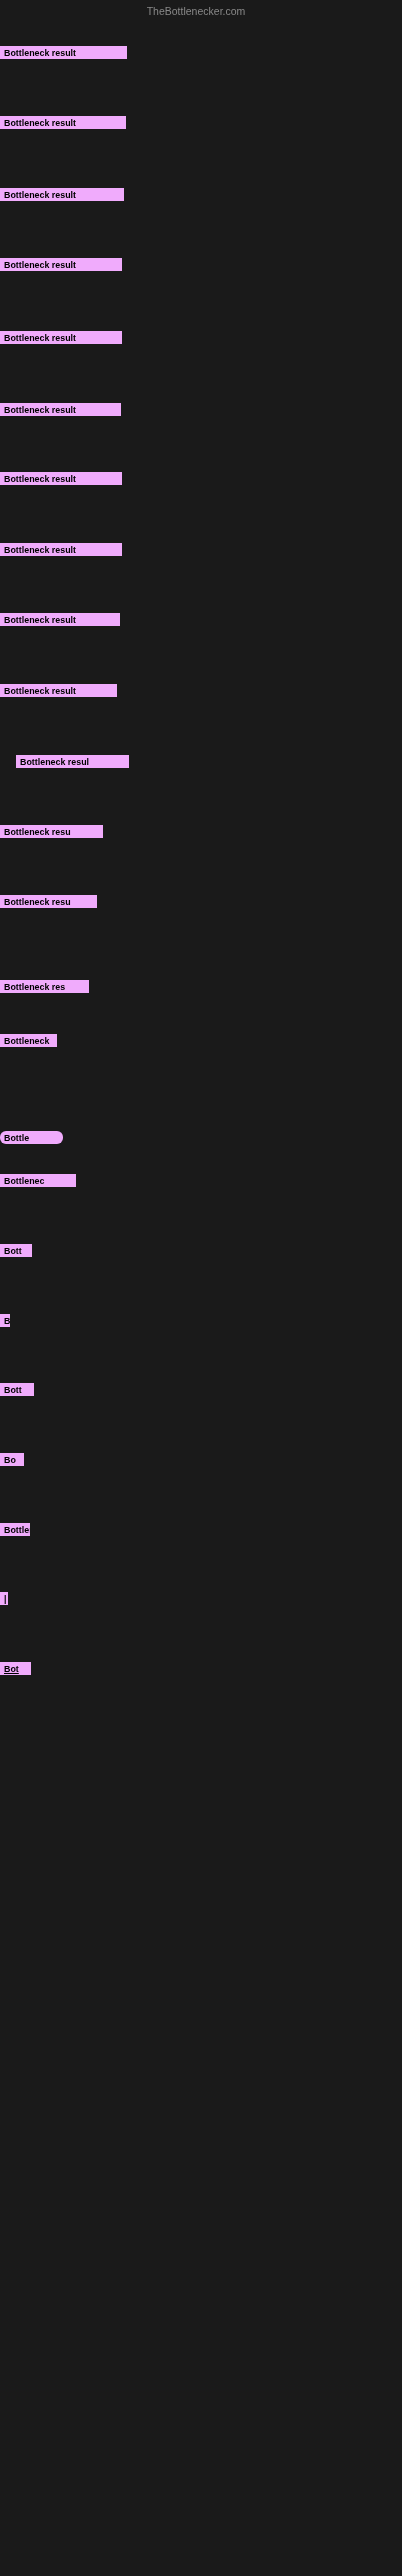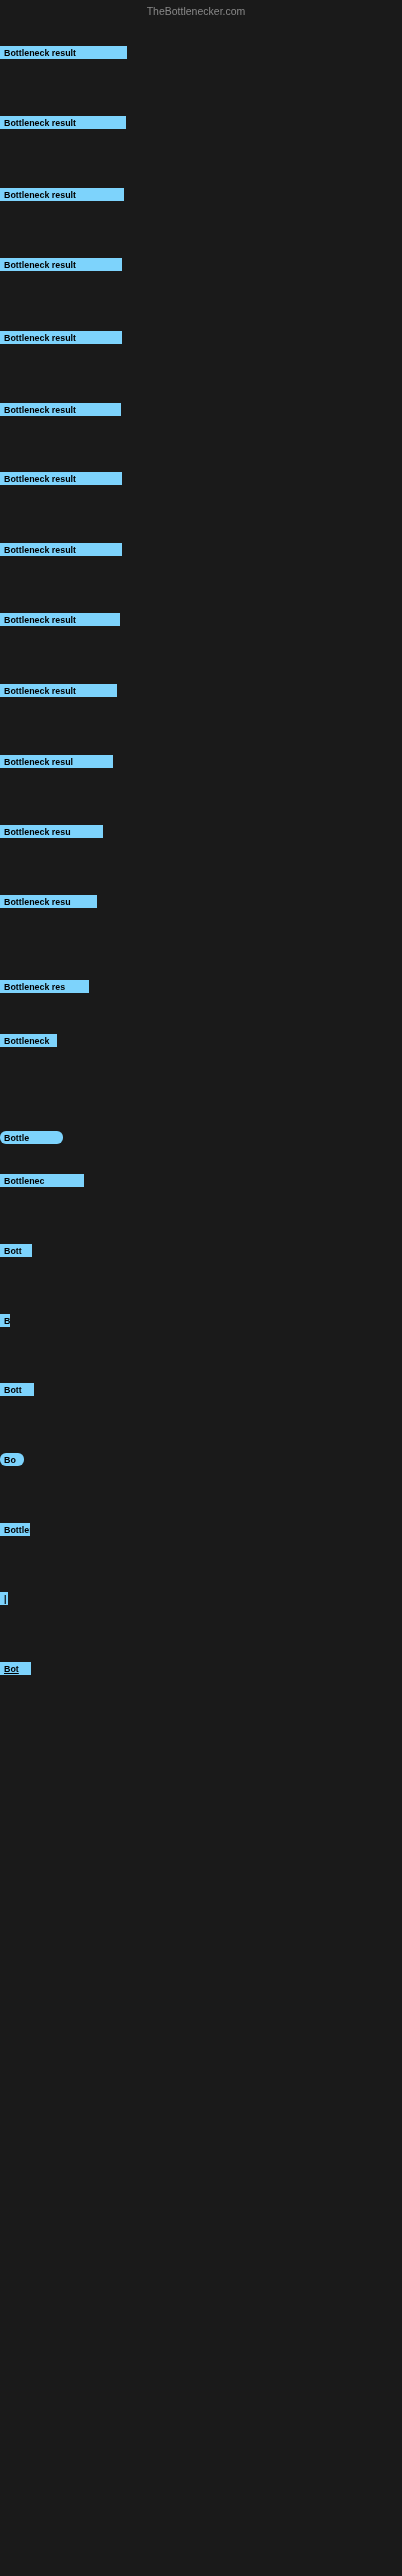--- a/index.html
+++ b/index.html
@@ -15,21 +15,21 @@
       top: 4.8px;
       left: 0;
       right: 11px;
       text-align: center;
       color: #888;
       font-size: 10.5px;
     }
     .bottleneck-badge {
       position: absolute;
       left: 0;
-      background: #7dd3fc;
+      background: #f0abfc;
       color: #000;
       font-size: 8.9px;
       font-weight: bold;
       padding: 1.6px 4px;
       white-space: nowrap;
       overflow: hidden;
     }
   </style>
 </head>
 <body>
@@ -40,28 +40,28 @@
     <div class="bottleneck-badge" style="top: 46px; width: 127px;">Bottleneck result</div>
     <div class="bottleneck-badge" style="top: 116px; width: 126px;">Bottleneck result</div>
     <div class="bottleneck-badge" style="top: 188px; width: 124px;">Bottleneck result</div>
     <div class="bottleneck-badge" style="top: 258px; width: 122px;">Bottleneck result</div>
     <div class="bottleneck-badge" style="top: 331px; width: 122px;">Bottleneck result</div>
     <div class="bottleneck-badge" style="top: 403px; width: 121px;">Bottleneck result</div>
     <div class="bottleneck-badge" style="top: 472px; width: 122px;">Bottleneck result</div>
     <div class="bottleneck-badge" style="top: 543px; width: 122px;">Bottleneck result</div>
     <div class="bottleneck-badge" style="top: 613px; width: 120px;">Bottleneck result</div>
     <div class="bottleneck-badge" style="top: 684px; width: 117px;">Bottleneck result</div>
-    <div class="bottleneck-badge" style="top: 755px; width: 113px;">Bottleneck resul</div>
+    <div class="bottleneck-badge" style="top: 755px; width: 113px; margin-left: 16px;">Bottleneck resul</div>
     <div class="bottleneck-badge" style="top: 825px; width: 103px;">Bottleneck resu</div>
     <div class="bottleneck-badge" style="top: 895px; width: 97px;">Bottleneck resu</div>
     <div class="bottleneck-badge" style="top: 964px; width: 89px; margin-top: 16px;">Bottleneck res</div>
     <div class="bottleneck-badge" style="top: 1034px; width: 57px;">Bottleneck</div>
     <div class="bottleneck-badge" style="top: 1131px; width: 63px; border-radius: 6px;">Bottle</div>
-    <div class="bottleneck-badge" style="top: 1174px; width: 84px;">Bottlenec</div>
+    <div class="bottleneck-badge" style="top: 1174px; width: 76px;">Bottlenec</div>
     <div class="bottleneck-badge" style="top: 1244px; width: 32px;">Bott</div>
     <div class="bottleneck-badge" style="top: 1314px; width: 9.7px;">B</div>
     <div class="bottleneck-badge" style="top: 1383px; width: 34px;">Bott</div>
-    <div class="bottleneck-badge" style="top: 1453px; width: 24px; border-radius: 6px;">Bo</div>
+    <div class="bottleneck-badge" style="top: 1453px; width: 24px;">Bo</div>
     <div class="bottleneck-badge" style="top: 1523px; width: 30px;">Bottler</div>
     <div class="bottleneck-badge" style="top: 1592px; width: 8px;">|</div>
     <div class="bottleneck-badge" style="top: 1662px; width: 31px; text-decoration: underline;">Bot</div>
   </div>
 
 
 </body></html>

